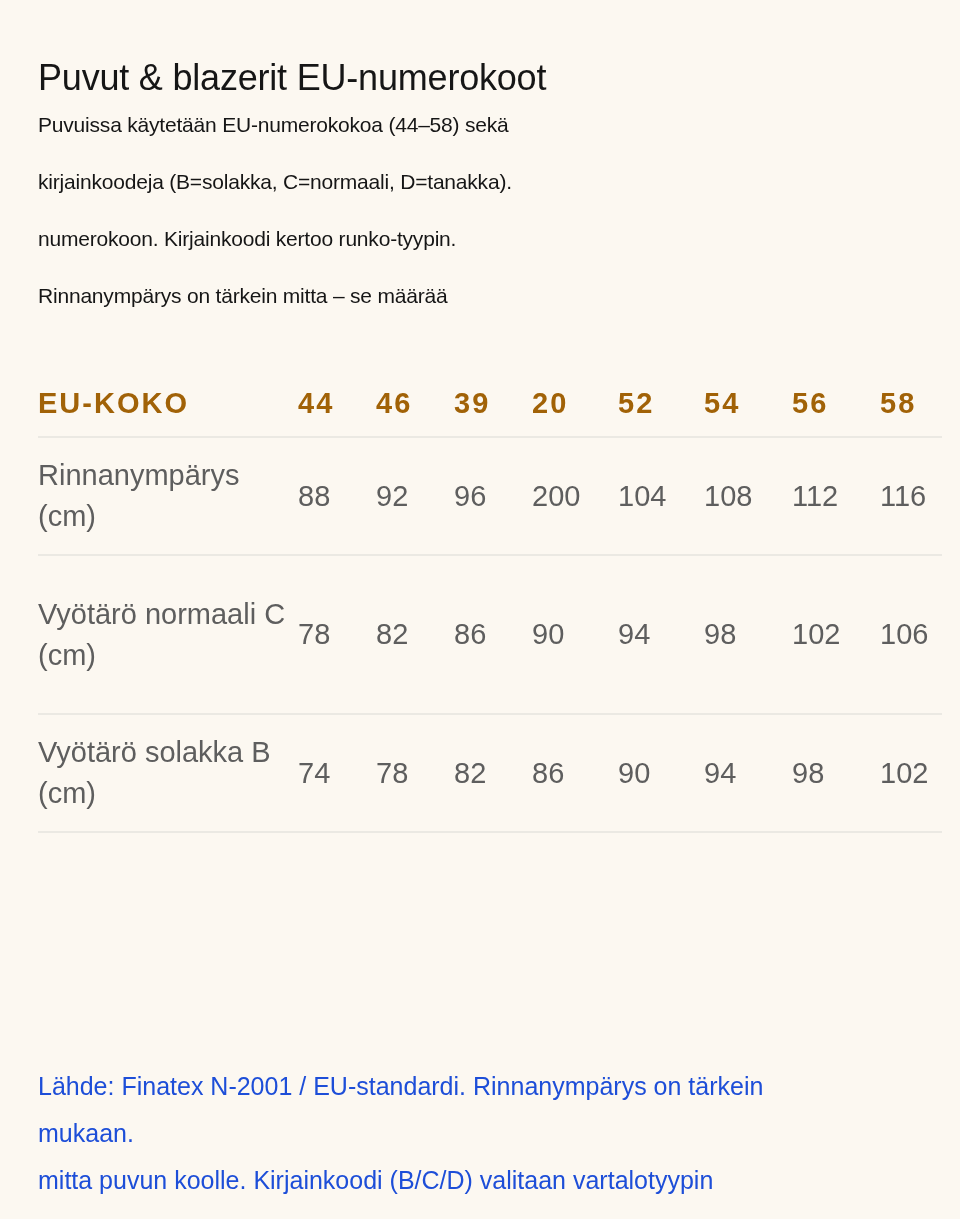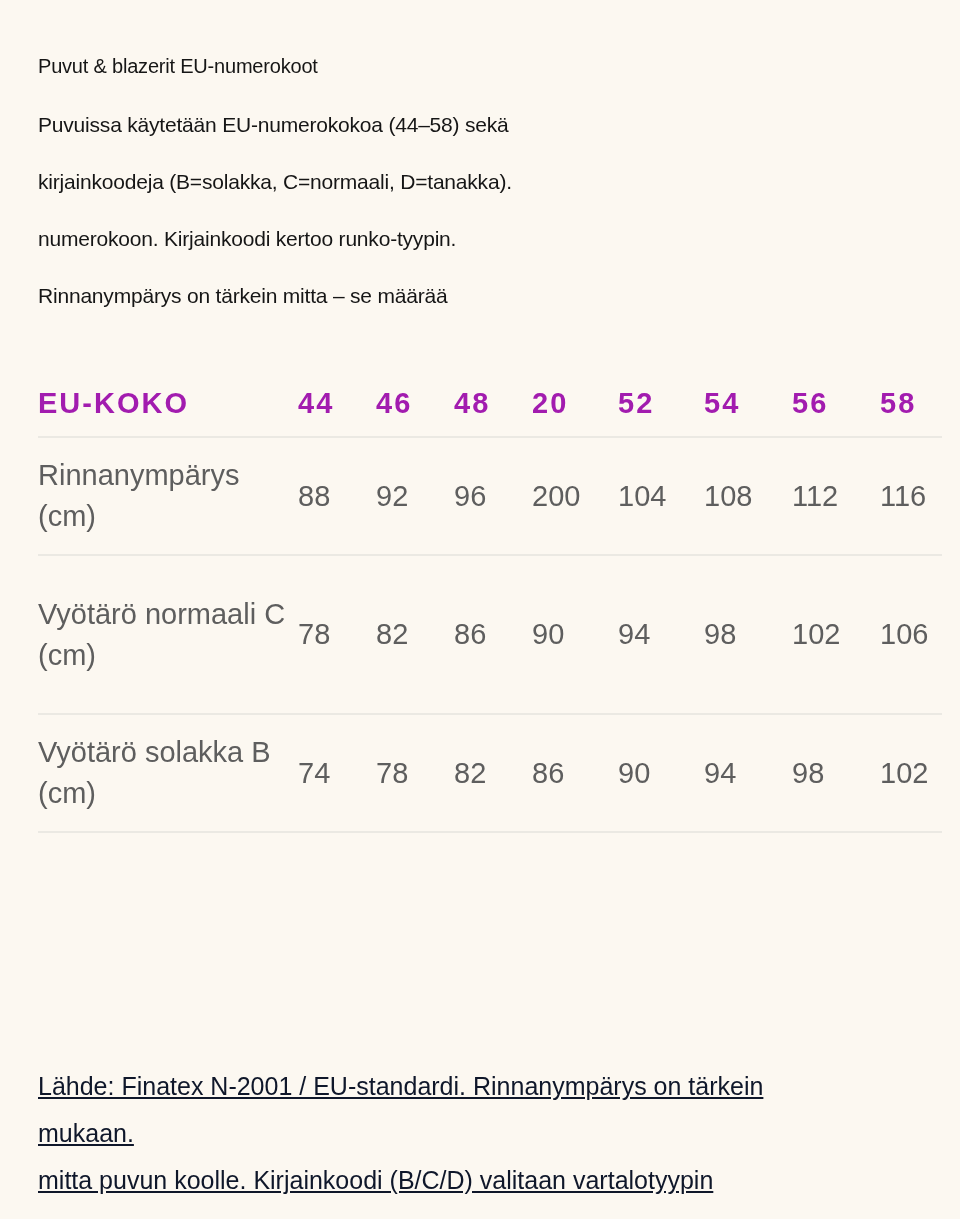--- a/index.html
+++ b/index.html
@@ -3,31 +3,31 @@
 <meta charset="utf-8">
 <style>
   html, body { margin: 0; padding: 0; }
   body {
     width: 960px; height: 1219px; overflow: hidden;
     background: #fcf8f1;
     font-family: "Liberation Sans", "DejaVu Sans", sans-serif;
     color: #161616;
   }
   .wrap { position: absolute; left: 38px; top: 0; width: 904px; }
-  .title { position: absolute; top: 46px; left: 0; font-size: 20px; line-height: 40px; white-space: nowrap; letter-spacing: -0.2px; }
+  .title { position: absolute; top: 58px; left: 0; font-size: 36px; line-height: 40px; white-space: nowrap; letter-spacing: -0.2px; }
   .intro { position: absolute; top: 96px; left: 0; width: 900px; font-size: 21px; line-height: 57px; letter-spacing: -0.2px; }
   .intro span { display: block; white-space: nowrap; }
   table { position: absolute; top: 370px; left: 0; width: 904px; border-collapse: collapse; table-layout: fixed; }
   th, td { padding: 0; text-align: left; vertical-align: middle; }
-  thead th { height: 66px; font-size: 29px; font-weight: bold; color: #a21caf; letter-spacing: 2px; border-bottom: 2px solid #ebe9e3; }
+  thead th { height: 66px; font-size: 29px; font-weight: bold; color: #a16207; letter-spacing: 2px; border-bottom: 2px solid #ebe9e3; }
   tbody td { font-size: 29px; color: #5e5e5e; line-height: 41px; border-bottom: 2px solid #ebe9e3; }
   tbody td.label { padding: 10px 0; }
   col.c-label { width: 260px; }
   .r1 td { height: 96px; } .r2 td { height: 137px; } .r3 td { height: 96px; } .r4 td { height: 96px; } .r5 td { height: 54px; }
-  .note { position: absolute; top: 1063px; left: 0; width: 900px; font-size: 25px; line-height: 47px; color: #0f172a; text-decoration: underline; }
+  .note { position: absolute; top: 1063px; left: 0; width: 900px; font-size: 25px; line-height: 47px; color: #1d4ed8; }
   .note span { display: block; white-space: nowrap; }
 </style>
 </head>
 <body>
 
 <div class="wrap">
   <div class="title">Puvut &amp; blazerit EU-numerokoot</div>
   <div class="intro">
     <span>Puvuissa käytetään EU-numerokokoa (44–58) sekä</span>
     <span>kirjainkoodeja (B=solakka, C=normaali, D=tanakka).</span>
@@ -45,21 +45,21 @@
         <col style="width:86px">
         <col style="width:88px">
         <col style="width:88px">
         <col style="width:62px">
     </colgroup>
     <thead>
       <tr>
         <th>EU-KOKO</th>
         <th>44</th>
         <th>46</th>
-        <th>48</th>
+        <th>39</th>
         <th>20</th>
         <th>52</th>
         <th>54</th>
         <th>56</th>
         <th>58</th>
       </tr>
     </thead>
     <tbody>
       <tr class="r1">
         <td class="label">Rinnanympärys (cm)</td>

